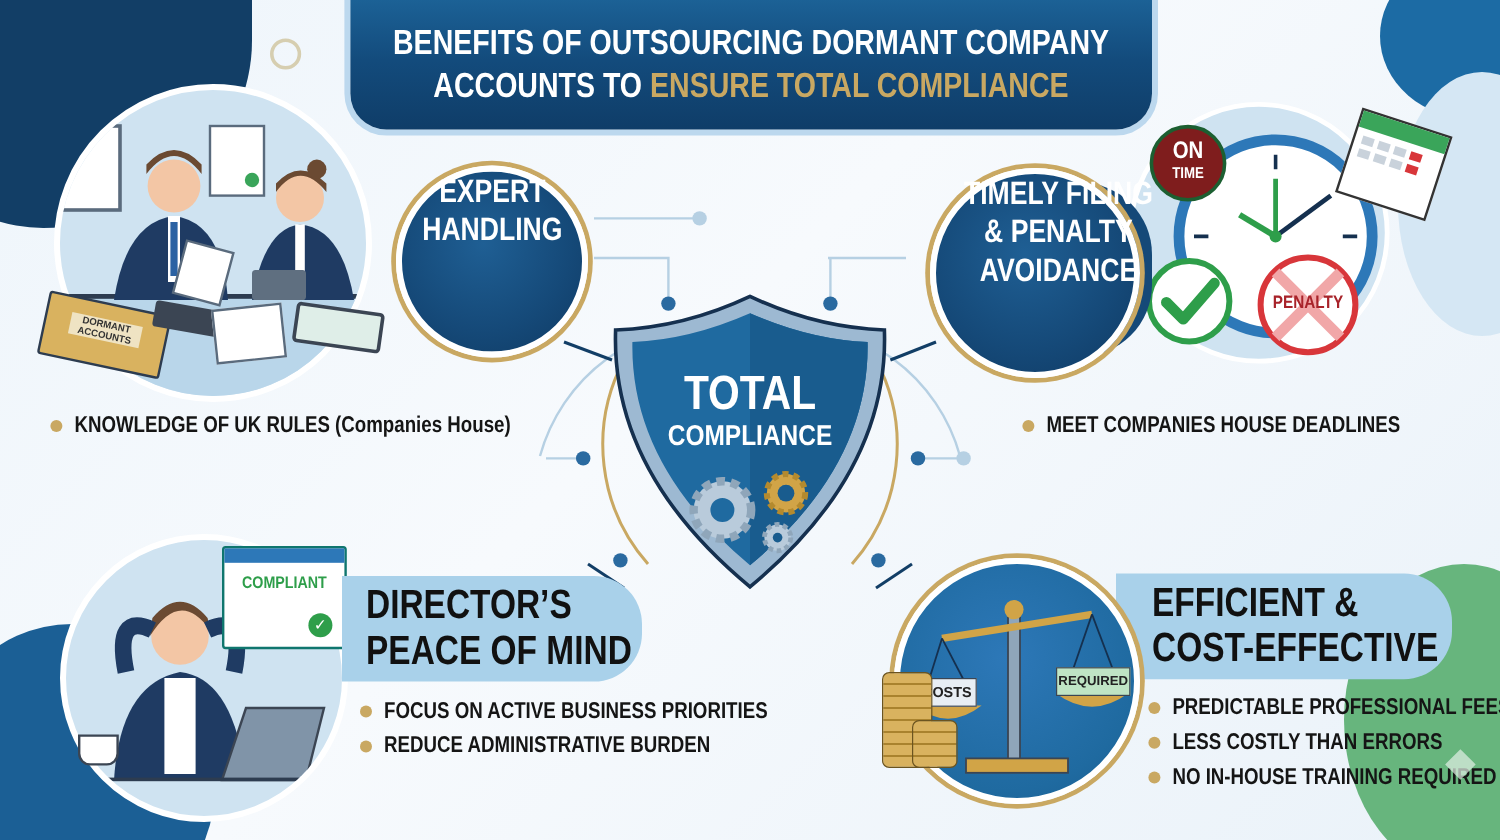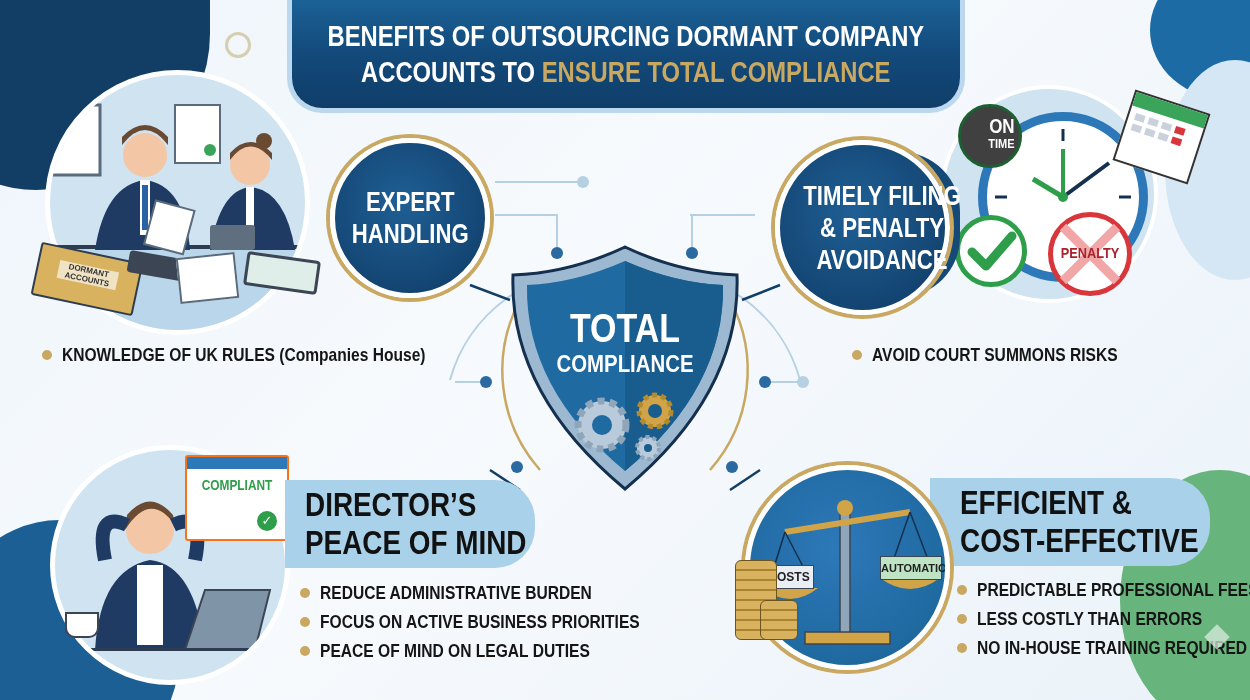--- a/index.html
+++ b/index.html
@@ -23,21 +23,21 @@
     padding-top:20px; box-sizing:border-box;
   }
   .title-line { color:#fff; font-weight:bold; font-size:29px; line-height:36px; transform:scaleX(0.82); white-space:nowrap; }
   .gold { color:#c9a862; }
 
   
   .badge-circle {
     position:absolute; border-radius:50%;
     background: radial-gradient(circle at 45% 40%, #1f5f94 0%, #154978 60%, #0f3a63 100%);
     border:5px solid #fff; box-shadow: 0 0 0 4px #c9a862;
-    display:flex; align-items:center; justify-content:center; text-align:center;
+    display:flex; justify-content:center; text-align:center;
     color:#fff; font-weight:bold;
   }
   .badge-text { font-size:27px; line-height:32px; transform:scaleX(0.82); white-space:nowrap; }
 
   .pill {
     position:absolute; background:#a9d1ea; border-radius:0 40px 40px 0;
   }
 
   .bullets { position:absolute; list-style:none; margin:0; padding:0; }
   .bullets li { position:relative; padding-left:22px; font-weight:bold; color:#151515; font-size:19px; line-height:29px; white-space:nowrap; }
@@ -171,21 +171,21 @@
     <span style="height:7px;background:#c9d2db;"></span>
       <span style="height:7px;background:#c9d2db;"></span>
       <span style="height:7px;background:#c9d2db;"></span>
       <span style="height:7px;background:#d8363a;"></span>
     <span style="height:7px;background:#c9d2db;"></span>
       <span style="height:7px;background:#c9d2db;"></span>
       <span style="height:7px;background:#c9d2db;"></span>
       <span style="height:7px;background:#d8363a;"></span>
   </div>
 </div>
-<div class="abs" style="left:958px;top:104px;width:64px;height:64px;border-radius:50%;background:#404040;border:3px solid #1c5f31;color:#fff;font-weight:bold;text-align:right;box-sizing:border-box;">
+<div class="abs" style="left:958px;top:104px;width:64px;height:64px;border-radius:50%;background:#7f1d1d;border:3px solid #1c5f31;color:#fff;font-weight:bold;text-align:center;box-sizing:border-box;">
   <div style="font-size:20px;line-height:22px;margin-top:8px;transform:scaleX(0.85);">ON</div>
   <div style="font-size:13px;line-height:14px;transform:scaleX(0.85);">TIME</div>
 </div>
 <div class="abs" style="left:955px;top:215px;width:72px;height:72px;border-radius:50%;background:#fff;border:5px solid #2e9e4a;box-sizing:border-box;">
   <svg width="62" height="62">
       <path d="M12 32 L26 46 L52 16" fill="none" stroke="#2e9e4a" stroke-width="9" stroke-linecap="round" stroke-linejoin="round"></path>
     </svg>
 </div>
 <div class="abs" style="left:1048px;top:212px;width:84px;height:84px;border-radius:50%;background:#fff;border:5px solid #d8363a;box-sizing:border-box;">
   <svg width="74" height="74" style="position:absolute;left:0;top:0;">
@@ -198,21 +198,21 @@
 <div class="abs" style="left:860px;top:152px;width:100px;height:145px;background:#154978;border-radius:0 60px 60px 0;"></div>
 <div class="badge-circle" style="left:775px;top:140px;width:165px;height:165px;">
   <div class="badge-text" style="margin-left:40px;">
     <div>TIMELY FILING</div>
     <div>&amp; PENALTY</div>
     <div>AVOIDANCE</div>
   </div>
 </div>
 
 <ul class="bullets" style="left:850px;top:340px;">
-  <li><span class="txt">AVOID COURT SUMMONS RISKS</span></li>
+  <li><span class="txt">MEET COMPANIES HOUSE DEADLINES</span></li>
 </ul>
 
 <div class="shield-wrap">
   <svg width="240" height="250" style="position:absolute;left:0;top:0;">
     <path d="M120 4 Q175 30 232 32 Q236 150 120 246 Q4 150 8 32 Q65 30 120 4Z" fill="#9db9d2" stroke="#15304f" stroke-width="3"></path>
     <path d="M120 18 Q170 40 218 42 Q220 145 120 228 Q20 145 22 42 Q70 40 120 18Z" fill="#1f6aa0"></path>
     <path d="M120 18 Q170 40 218 42 Q220 145 120 228Z" fill="#195c8e"></path>
 
     <circle cx="97" cy="182" r="24" fill="#b9cbdb" stroke="#8fa6ba" stroke-width="7" stroke-dasharray="7 5"></circle>
     <circle cx="97" cy="182" r="10" fill="#1f6aa0"></circle>
@@ -231,53 +231,52 @@
     <rect x="82" y="115" width="26" height="80" fill="#fff"></rect>
     <circle cx="95" cy="80" r="24" fill="#f3c6a5"></circle>
     <path d="M70 80 Q95 40 120 75 L118 65 Q95 38 72 65Z" fill="#6b4a32"></path>
     <path d="M72 75 Q40 60 50 110" fill="none" stroke="#1f3b63" stroke-width="14"></path>
     <path d="M118 75 Q150 60 140 110" fill="none" stroke="#1f3b63" stroke-width="14"></path>
     <path d="M130 200 L150 140 L215 140 L200 200Z" fill="#8094a8" stroke="#3b4553" stroke-width="2"></path>
     <rect x="0" y="198" width="230" height="3" fill="#2d3c50"></rect>
   </svg>
 </div>
 <div class="abs" style="left:65px;top:612px;width:30px;height:22px;background:#fff;border:2px solid #3b4553;border-radius:0 0 10px 10px;"></div>
-<div class="abs" style="left:185px;top:455px;width:100px;height:82px;background:#fff;border:2px solid #f97316;border-radius:3px;">
+<div class="abs" style="left:185px;top:455px;width:100px;height:82px;background:#fff;border:2px solid #0f766e;border-radius:3px;">
   <div style="height:12px;background:#2d78b8;"></div>
   <div style="color:#2e9e4a;font-weight:bold;font-size:14px;text-align:center;margin-top:8px;transform:scaleX(0.85);">COMPLIANT</div>
   <div style="position:absolute;right:10px;bottom:8px;width:20px;height:20px;border-radius:50%;background:#2e9e4a;color:#fff;font-size:13px;text-align:center;line-height:20px;">✓</div>
 </div>
 
 <div class="pill" style="left:285px;top:480px;width:250px;height:88px;"></div>
 <div class="heading-dark" style="left:305px;top:485px;">
   <div>DIRECTOR’S</div>
   <div>PEACE OF MIND</div>
 </div>
 <ul class="bullets" style="left:298px;top:578px;">
+  <li><span class="txt">FOCUS ON ACTIVE BUSINESS PRIORITIES</span></li>
   <li><span class="txt">REDUCE ADMINISTRATIVE BURDEN</span></li>
-  <li><span class="txt">FOCUS ON ACTIVE BUSINESS PRIORITIES</span></li>
-  <li><span class="txt">PEACE OF MIND ON LEGAL DUTIES</span></li>
 </ul>
 
 <div class="pill" style="left:930px;top:478px;width:280px;height:88px;"></div>
 <div class="abs" style="left:745px;top:465px;width:195px;height:195px;border-radius:50%;background:radial-gradient(circle at 45% 40%, #2d78b8 0%, #1f6aa0 70%, #195c8e 100%);border:5px solid #fff;box-shadow:0 0 0 4px #c9a862;overflow:hidden;">
   <svg width="195" height="195">
     <rect x="90" y="40" width="10" height="125" fill="#8fa6ba" stroke="#3b4553" stroke-width="1.5"></rect>
     <rect x="55" y="162" width="85" height="12" fill="#d1a447" stroke="#3b4553" stroke-width="1.5"></rect>
     <line x1="35" y1="62" x2="160" y2="42" stroke="#d1a447" stroke-width="6"></line>
     <circle cx="95" cy="38" r="8" fill="#d1a447"></circle>
     <line x1="35" y1="62" x2="20" y2="110" stroke="#15304f" stroke-width="1.5"></line>
     <line x1="35" y1="62" x2="60" y2="110" stroke="#15304f" stroke-width="1.5"></line>
     <line x1="160" y1="42" x2="140" y2="100" stroke="#15304f" stroke-width="1.5"></line>
     <line x1="160" y1="42" x2="182" y2="100" stroke="#15304f" stroke-width="1.5"></line>
     <path d="M12 118 Q40 140 68 118Z" fill="#d1a447"></path>
     <path d="M130 108 Q160 130 190 108Z" fill="#d1a447"></path>
   </svg>
   <div style="position:absolute;left:14px;top:95px;width:48px;height:22px;background:#e8eef4;border:1.5px solid #3b4553;font-weight:bold;font-size:12px;color:#222;text-align:center;line-height:22px;">COSTS</div>
-  <div style="position:absolute;left:130px;top:86px;width:60px;height:22px;background:#bfe4c4;border:1.5px solid #3b4553;font-weight:bold;font-size:11px;color:#222;text-align:center;line-height:22px;">AUTOMATIC</div>
+  <div style="position:absolute;left:130px;top:86px;width:60px;height:22px;background:#bfe4c4;border:1.5px solid #3b4553;font-weight:bold;font-size:11px;color:#222;text-align:center;line-height:22px;">REQUIRED</div>
 </div>
 <div class="abs" style="left:735px;top:560px;width:40px;height:78px;background:repeating-linear-gradient(180deg,#d9b25f 0 8px,#a9822e 8px 10px);border-radius:6px;border:1.5px solid #6b5420;"></div>
 <div class="abs" style="left:760px;top:600px;width:36px;height:38px;background:repeating-linear-gradient(180deg,#d9b25f 0 8px,#a9822e 8px 10px);border-radius:6px;border:1.5px solid #6b5420;"></div>
 
 <div class="heading-dark" style="left:960px;top:483px;">
   <div>EFFICIENT &amp;</div>
   <div>COST-EFFECTIVE</div>
 </div>
 <ul class="bullets" style="left:955px;top:575px;">
   <li><span class="txt">PREDICTABLE PROFESSIONAL FEES</span></li>

